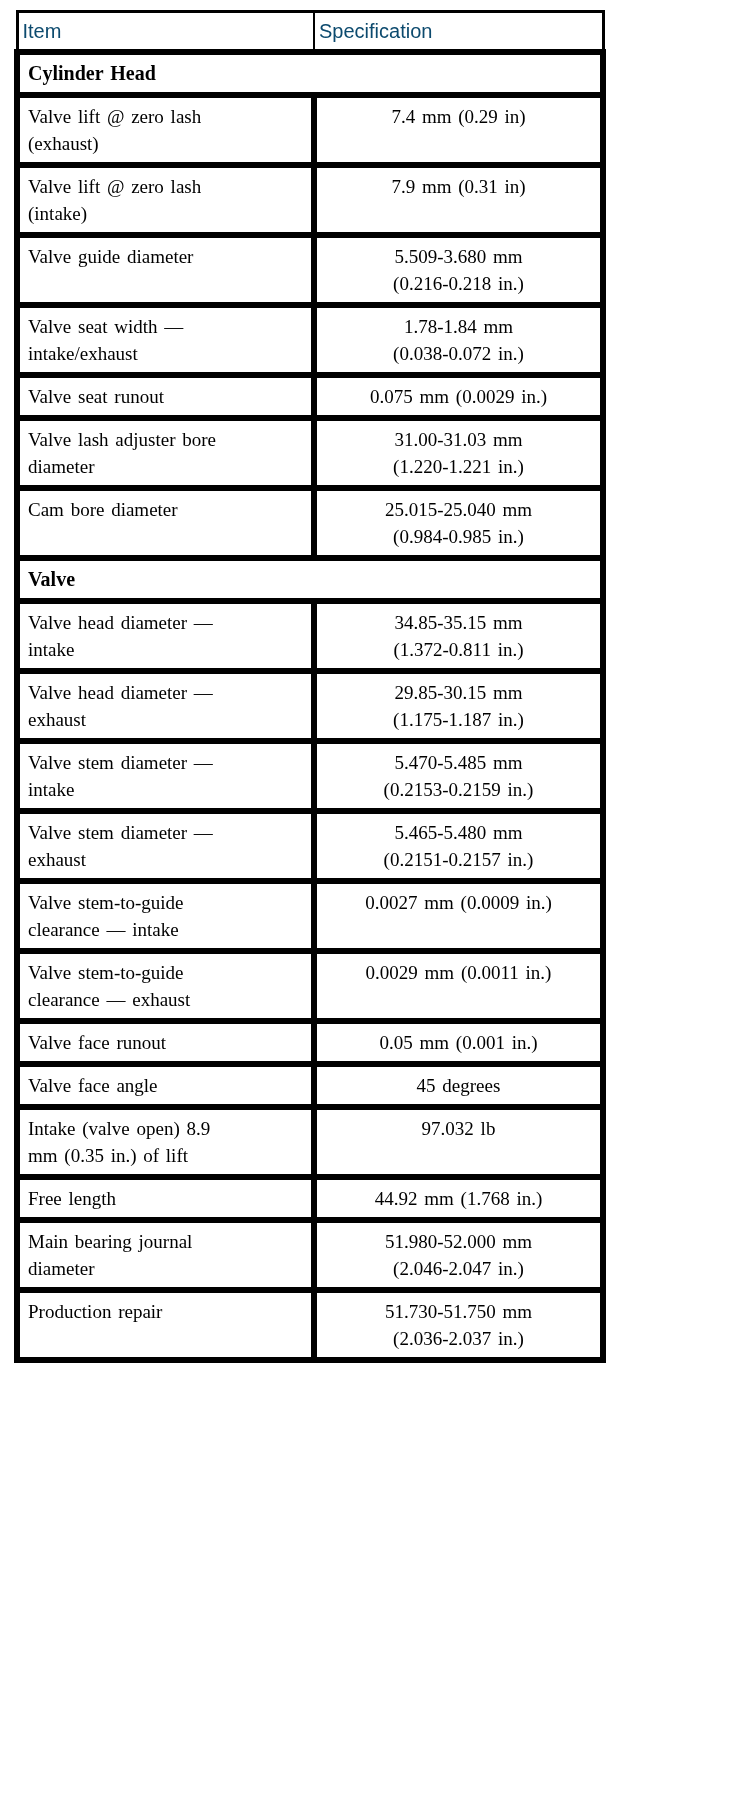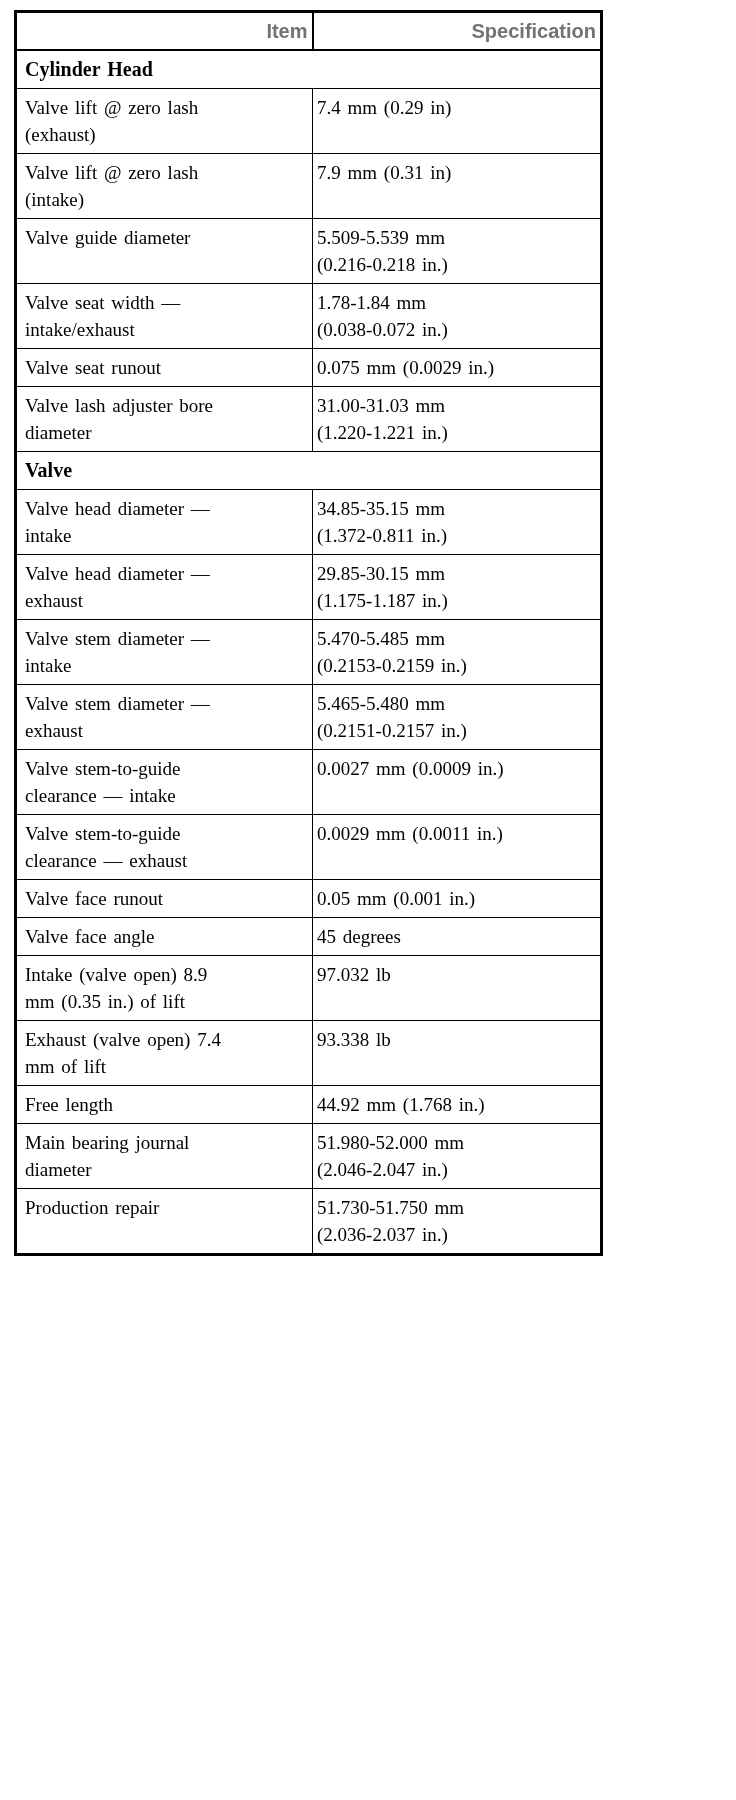--- a/index.html
+++ b/index.html
@@ -19,44 +19,45 @@
     left: 14px;
     top: 10px;
     width: 586px;
     table-layout: fixed;
     border-collapse: collapse;
     border: 3px solid #000;
     background: #ffffff;
   }
   th.col-header {
     font-family: "Liberation Sans", sans-serif;
-    font-weight: bold;
+    font-weight: normal;
     font-size: 20px;
     line-height: 24px;
-    color: #737373;
-    text-align: right;
+    color: #0c4a6e;
+    text-align: left;
     border: 2px solid #000;
     padding: 6px 4px;
     vertical-align: middle;
   }
   td {
-    border: 1px solid #000000;
+    border: 6px solid #000000;
     vertical-align: top;
     color: #000;
     font-family: "Liberation Serif", serif;
     font-size: 19px;
     line-height: 27px;
     white-space: pre-line;
     word-spacing: 2px;
   }
   td.item-cell {
     text-align: left;
     padding: 5px 4px 5px 8px;
   }
   td.spec-cell {
+    text-align: center;
     padding: 5px 4px;
   }
   td.section-cell {
     font-family: "Liberation Serif", serif;
     font-weight: bold;
     font-size: 20px;
     text-align: left;
     padding: 5px 4px 5px 8px;
     white-space: normal;
   }
@@ -85,38 +86,43 @@
 (exhaust)</td>
           <td class="spec-cell">7.4 mm (0.29 in)</td>
         </tr>
         <tr>
           <td class="item-cell">Valve lift @ zero lash
 (intake)</td>
           <td class="spec-cell">7.9 mm (0.31 in)</td>
         </tr>
         <tr>
           <td class="item-cell">Valve guide diameter</td>
-          <td class="spec-cell">5.509-5.539 mm
+          <td class="spec-cell">5.509-3.680 mm
 (0.216-0.218 in.)</td>
         </tr>
         <tr>
           <td class="item-cell">Valve seat width —
 intake/exhaust</td>
           <td class="spec-cell">1.78-1.84 mm
 (0.038-0.072 in.)</td>
         </tr>
         <tr>
           <td class="item-cell">Valve seat runout</td>
           <td class="spec-cell">0.075 mm (0.0029 in.)</td>
         </tr>
         <tr>
           <td class="item-cell">Valve lash adjuster bore
 diameter</td>
           <td class="spec-cell">31.00-31.03 mm
 (1.220-1.221 in.)</td>
+        </tr>
+        <tr>
+          <td class="item-cell">Cam bore diameter</td>
+          <td class="spec-cell">25.015-25.040 mm
+(0.984-0.985 in.)</td>
         </tr>
         <tr>
           <td class="section-cell" colspan="2">Valve</td>
         </tr>
         <tr>
           <td class="item-cell">Valve head diameter —
 intake</td>
           <td class="spec-cell">34.85-35.15 mm
 (1.372-0.811 in.)</td>
         </tr>
@@ -155,25 +161,20 @@
         <tr>
           <td class="item-cell">Valve face angle</td>
           <td class="spec-cell">45 degrees</td>
         </tr>
         <tr>
           <td class="item-cell">Intake (valve open) 8.9
 mm (0.35 in.) of lift</td>
           <td class="spec-cell">97.032 lb</td>
         </tr>
         <tr>
-          <td class="item-cell">Exhaust (valve open) 7.4
-mm of lift</td>
-          <td class="spec-cell">93.338 lb</td>
-        </tr>
-        <tr>
           <td class="item-cell">Free length</td>
           <td class="spec-cell">44.92 mm (1.768 in.)</td>
         </tr>
         <tr>
           <td class="item-cell">Main bearing journal
 diameter</td>
           <td class="spec-cell">51.980-52.000 mm
 (2.046-2.047 in.)</td>
         </tr>
         <tr>

